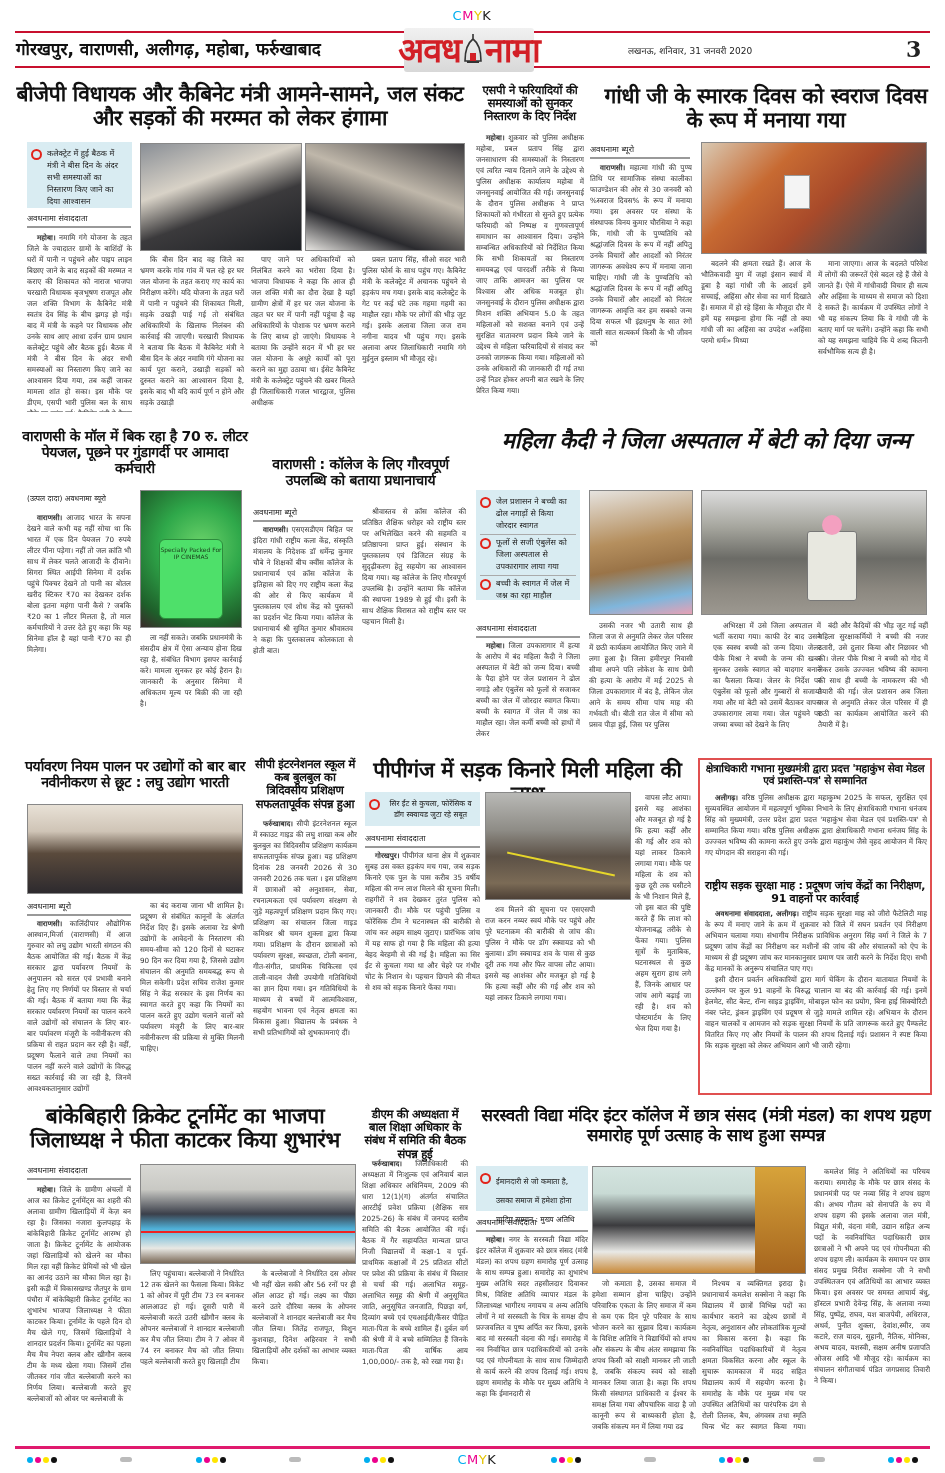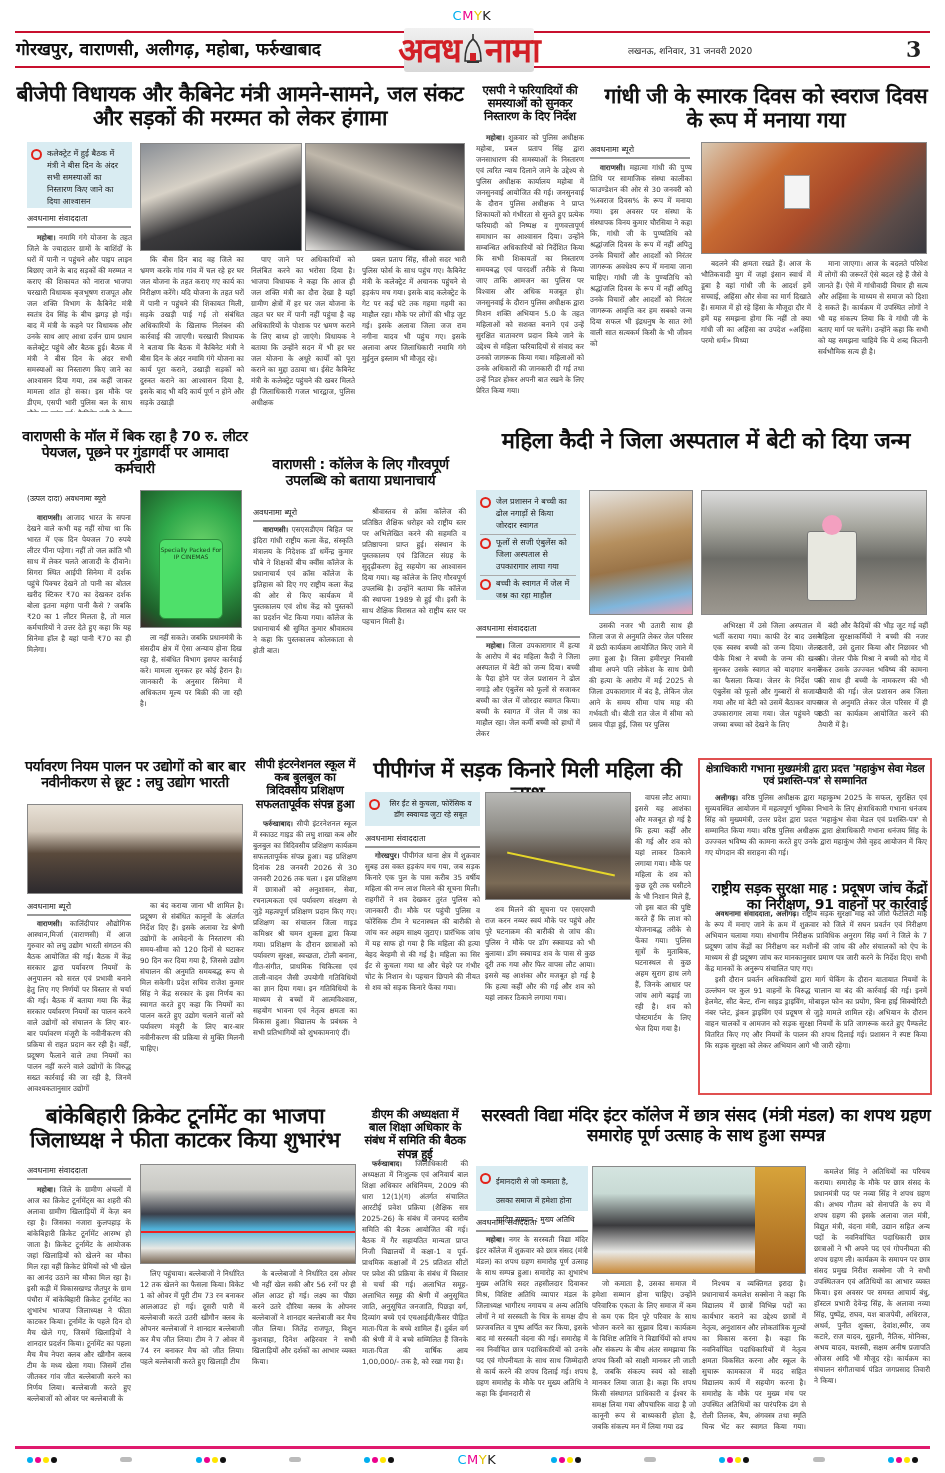--- a/index.html
+++ b/index.html
@@ -125,21 +125,21 @@
 </div>
 <div class="abs byline" style="left:253px;top:506px;width:100px;">अवधनामा ब्यूरो</div>
 <div class="abs body-text" style="left:253px;top:524px;width:100px;height:220px;">
     <p><span class="place">वाराणसी।</span> <span>एसएसडीएम बिहित पर इंदिरा गांधी राष्ट्रीय कला केंद्र, संस्कृति मंत्रालय के निदेशक डॉ धर्मेन्द्र कुमार चौबे ने शिक्षकों बीच क्वींस कॉलेज के प्रधानाचार्य एवं क्रॉस कॉलेज के इतिहास को दिए गए राष्ट्रीय कला केंद्र की ओर से किए कार्यक्रम में पुस्तकालय एवं शोध केंद्र को पुस्तकों का प्रदर्शन भेंट किया गया। कॉलेज के प्रधानाचार्य श्री सुमित कुमार श्रीवास्तव ने कहा कि पुस्तकालय कोलकाता से होती बात।</span></p>
   </div>
 <div class="abs body-text" style="left:362px;top:506px;width:104px;height:238px;">
     <p>श्रीवास्तव से क्रॉस कॉलेज की प्रतिष्ठित शैक्षिक धरोहर को राष्ट्रीय स्तर पर अभिलेखित करने की सहमति व प्रतिष्ठापना प्राप्त हुई। संस्थान के पुस्तकालय एवं डिजिटल संग्रह के सुदृढ़ीकरण हेतु सहयोग का आश्वासन दिया गया। यह कॉलेज के लिए गौरवपूर्ण उपलब्धि है। उन्होंने बताया कि कॉलेज की स्थापना 1989 से हुई थी। इसी के साथ शैक्षिक विरासत को राष्ट्रीय स्तर पर पहचान मिली है।</p>
   </div>
 
 <div class="abs" style="left:476px;top:428px;width:460px;">
-  <div class="hl hl-xl" style="font-size:22px;">महिला कैदी ने जिला अस्पताल में बेटी को दिया जन्म</div>
+  <div class="hl hl-xl" style="font-size:22px;font-style:italic;">महिला कैदी ने जिला अस्पताल में बेटी को दिया जन्म</div>
 </div>
 <div class="abs hl-box" style="left:476px;top:490px;width:104px;height:110px;">
   <div class="hl-item">
       <span class="ring"></span>
       <span>जेल प्रशासन ने बच्ची का ढोल नगाड़ों से किया जोरदार स्वागत</span>
     </div>
   <div class="hl-item">
       <span class="ring"></span>
       <span>फूलों से सजी एंबुलेंस को जिला अस्पताल से उपकारागार लाया गया</span>
     </div>
@@ -210,21 +210,21 @@
   </div>
 
 <div class="abs red-box" style="left:698px;top:758px;width:234px;height:337px;"></div>
 <div class="abs" style="left:703px;top:762px;width:224px;">
   <div class="hl" style="font-size:10.5px;">क्षेत्राधिकारी गभाना मुख्यमंत्री द्वारा प्रदत्त 'महाकुंभ सेवा मेडल एवं प्रशस्ति-पत्र' से सम्मानित</div>
 </div>
 <div class="abs body-text" style="left:705px;top:792px;width:222px;height:88px;">
     <p><span class="place">अलीगढ़।</span> <span>वरिष्ठ पुलिस अधीक्षक द्वारा महाकुम्भ 2025 के सफल, सुरक्षित एवं सुव्यवस्थित आयोजन में महत्वपूर्ण भूमिका निभाने के लिए क्षेत्राधिकारी गभाना धनंजय सिंह को मुख्यमंत्री, उत्तर प्रदेश द्वारा प्रदत्त 'महाकुंभ सेवा मेडल एवं प्रशस्ति-पत्र' से सम्मानित किया गया। वरिष्ठ पुलिस अधीक्षक द्वारा क्षेत्राधिकारी गभाना धनंजय सिंह के उज्ज्वल भविष्य की कामना करते हुए उनके द्वारा महाकुंभ जैसे वृहद आयोजन में किए गए योगदान की सराहना की गई।</span></p>
   </div>
 <div class="abs" style="left:703px;top:880px;width:224px;">
-  <div class="hl" style="font-size:14px;text-align:right;">राष्ट्रीय सड़क सुरक्षा माह : प्रदूषण जांच केंद्रों का निरीक्षण, 91 वाहनों पर कार्रवाई</div>
+  <div class="hl" style="font-size:11px;">राष्ट्रीय सड़क सुरक्षा माह : प्रदूषण जांच केंद्रों का निरीक्षण, 91 वाहनों पर कार्रवाई</div>
 </div>
 <div class="abs body-text" style="left:705px;top:908px;width:222px;height:184px;">
   <p><span class="place">अवधनामा संवाददाता, अलीगढ़।</span> <span>राष्ट्रीय सड़क सुरक्षा माह को जीरो फैटेलिटी माह के रूप में मनाए जाने के क्रम में शुक्रवार को जिले में सघन प्रवर्तन एवं निरीक्षण अभियान चलाया गया। संभागीय निरीक्षक प्राविधिक अनुराग सिंह वर्मा ने जिले के 7 प्रदूषण जांच केंद्रों का निरीक्षण कर मशीनों की जांच की और संचालकों को ऐप के माध्यम से ही प्रदूषण जांच कर मानकानुसार प्रमाण पत्र जारी करने के निर्देश दिए। सभी केंद्र मानकों के अनुरूप संचालित पाए गए।</span></p>
   <p>इसी दौरान प्रवर्तन अधिकारियों द्वारा मार्ग चेकिंग के दौरान यातायात नियमों के उल्लंघन पर कुल 91 वाहनों के विरुद्ध चालान या बंद की कार्रवाई की गई। इनमें हेलमेट, सीट बेल्ट, रॉन्ग साइड ड्राइविंग, मोबाइल फोन का प्रयोग, बिना हाई सिक्योरिटी नंबर प्लेट, ड्रंकन ड्राइविंग एवं प्रदूषण से जुड़े मामले शामिल रहे। अभियान के दौरान वाहन चालकों व आमजन को सड़क सुरक्षा नियमों के प्रति जागरूक करते हुए पैम्फलेट वितरित किए गए और नियमों के पालन की शपथ दिलाई गई। प्रशासन ने स्पष्ट किया कि सड़क सुरक्षा को लेकर अभियान आगे भी जारी रहेगा।</p>
 </div>
 
 <div class="abs" style="left:20px;top:1104px;width:330px;">
   <div class="hl hl-xl">बांकेबिहारी क्रिकेट टूर्नामेंट का भाजपा जिलाध्यक्ष ने फीता काटकर किया शुभारंभ</div>
 </div>
 <div class="abs byline" style="left:27px;top:1164px;width:104px;">अवधनामा संवाददाता</div>

